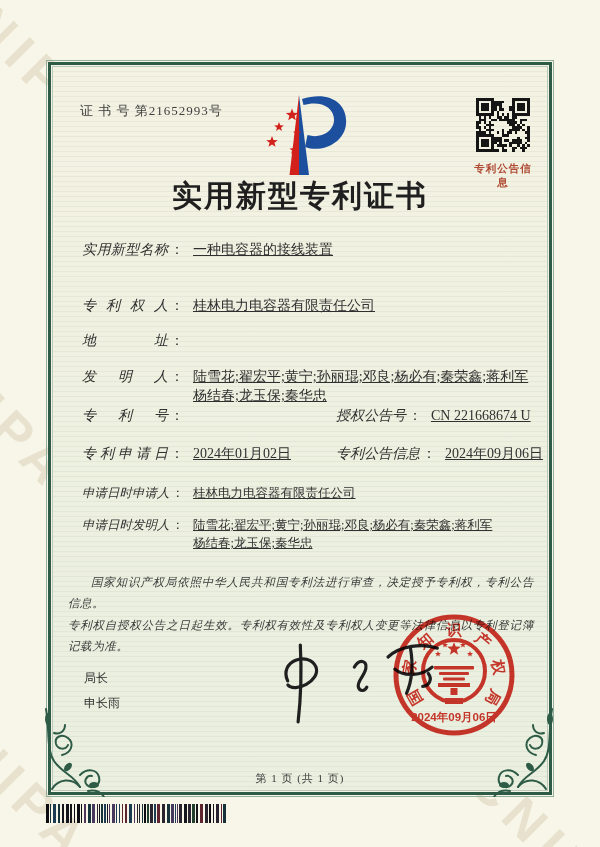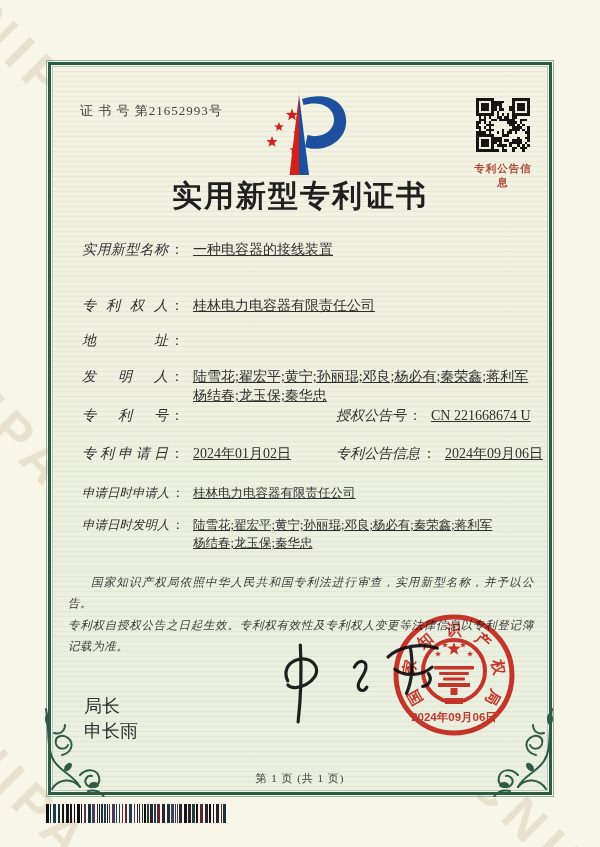--- a/index.html
+++ b/index.html
@@ -45,21 +45,21 @@
   .colon{margin:0 9px 0 2px;}
   .val{white-space:nowrap;text-decoration:underline;}
   .rowr{left:336px;}
   .rowr .lbl{width:auto;text-align:center;text-align-last:auto;}
   .row.small{font-size:12.5px;line-height:18px;}
   .row.small .lbl{width:auto;text-align:left;text-align-last:auto;}
   .statement{left:68px;top:572px;width:466px;font-size:11.5px;line-height:1.85;
              letter-spacing:0.6px;color:#3a3a3a;font-style:italic;text-align:justify;}
   .statement .ind{display:block;text-indent:2em;}
   .statement .l2{display:block;}
-  .signer{left:84px;top:666px;font-size:18px;color:#2f2f2f;line-height:25px;margin-top:28px;}
+  .signer{left:84px;top:666px;font-size:12px;color:#2f2f2f;line-height:25px;}
   .signature{left:255px;top:636px;}
   .seal{left:390px;top:611px;mix-blend-mode:multiply;opacity:0.93;}
   .footer-page{left:0;top:771px;width:600px;text-align:center;font-size:11px;color:#3d3d3d;letter-spacing:1px;}
   .barcode{left:46px;top:804px;}
   .flourish{position:absolute;z-index:4;}
   svg text{font-family:"Liberation Sans","DejaVu Sans",sans-serif;}
 </style>
 </head>
 <body>
 
@@ -390,21 +390,21 @@
   <div class="row small" style="top:516px">
     <span class="lbl">申请日时发明人</span>
     <span class="colon">：</span>
     <span class="val">
       <div>陆雪花;翟宏平;黄宁;孙丽琨;邓良;杨必有;秦荣鑫;蒋利军</div>
       <div>杨结春;龙玉保;秦华忠</div>
     </span>
   </div>
 
   <div class="abs statement">
-    <span class="ind">国家知识产权局依照中华人民共和国专利法进行审查，实用新型名称，并予以公告。</span>
+    <span class="ind">国家知识产权局依照中华人民共和国专利法进行审查，决定授予专利权，专利公告信息。</span>
     <span class="l2">专利权自授权公告之日起生效。专利权有效性及专利权人变更等法律信息以专利登记簿记载为准。</span>
   </div>
 
   <div class="abs signer">
     <div>局长</div>
     <div>申长雨</div>
   </div>
 
   <svg class="abs signature" width="200" height="88" viewBox="0 0 190 85">
     <g fill="none" stroke="#1f1f1f" stroke-width="3.1" stroke-linecap="round" transform="rotate(-3 95 42)">

